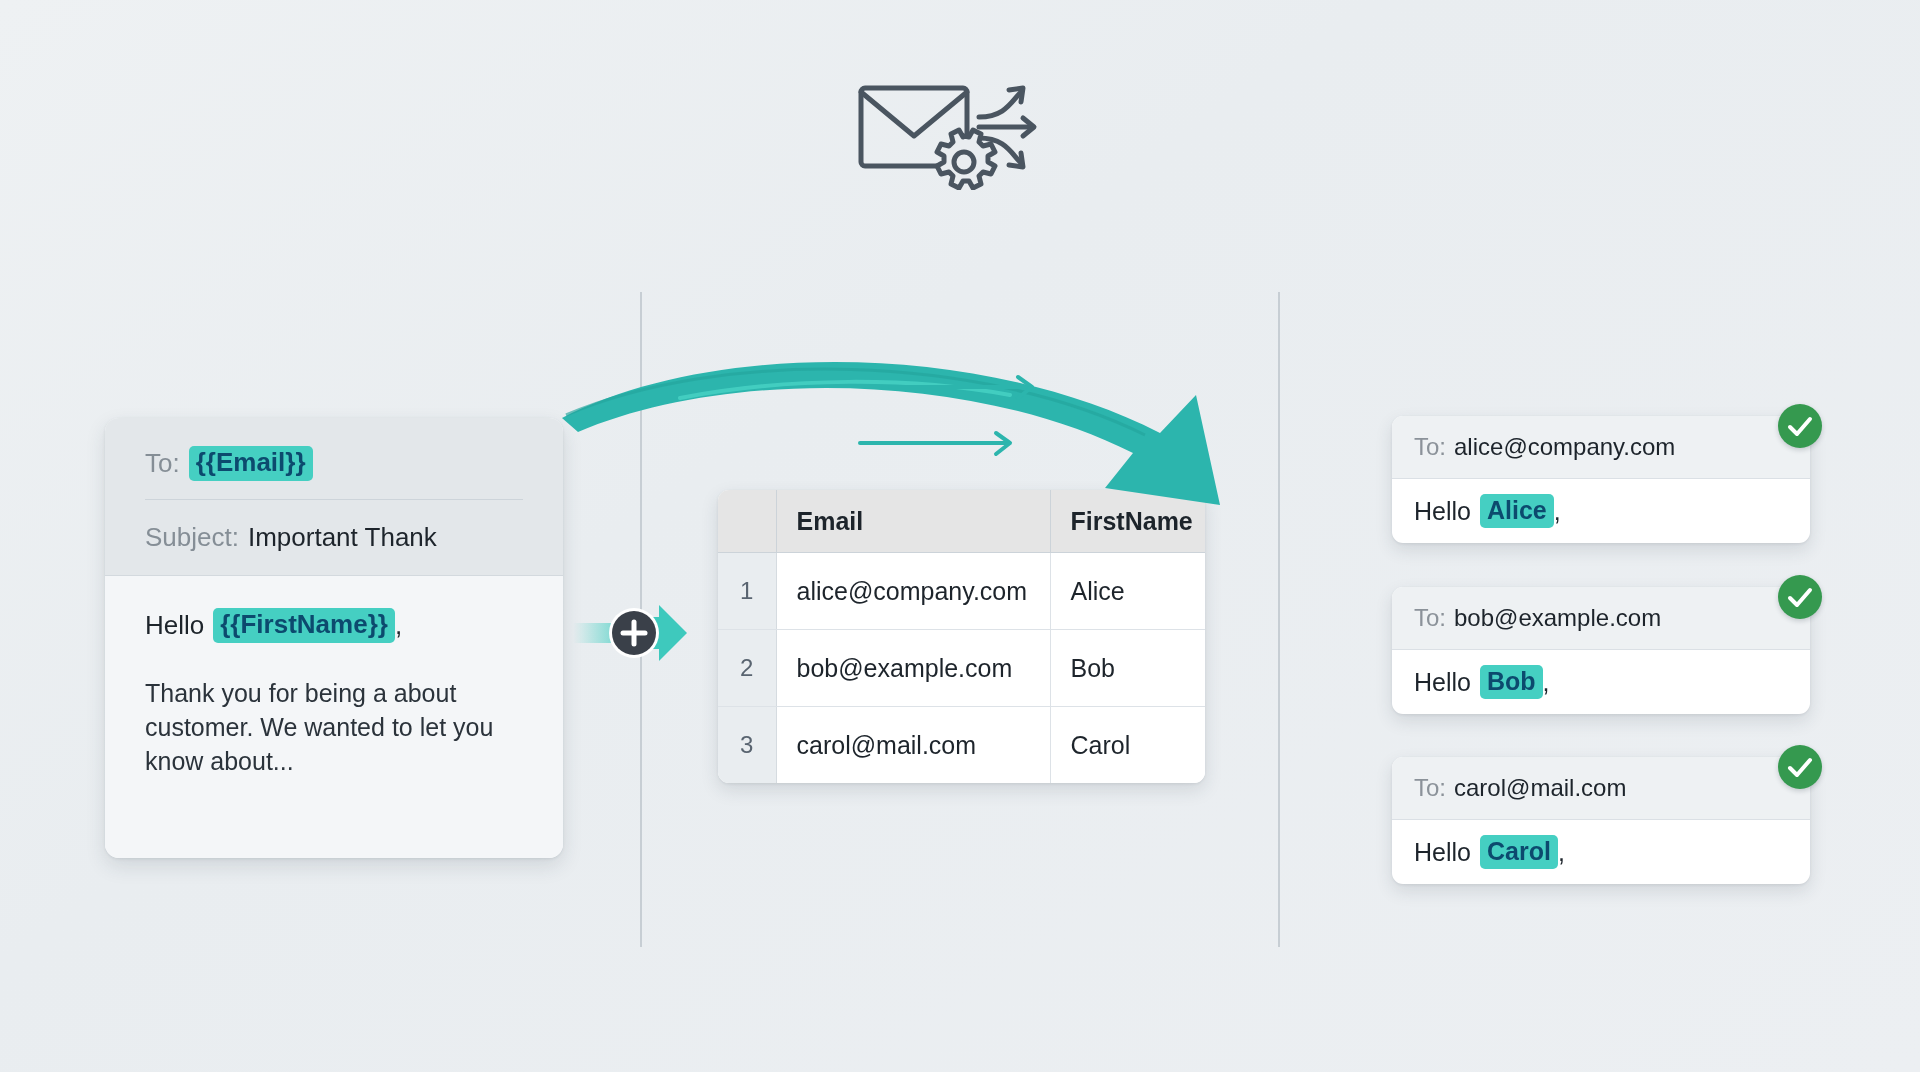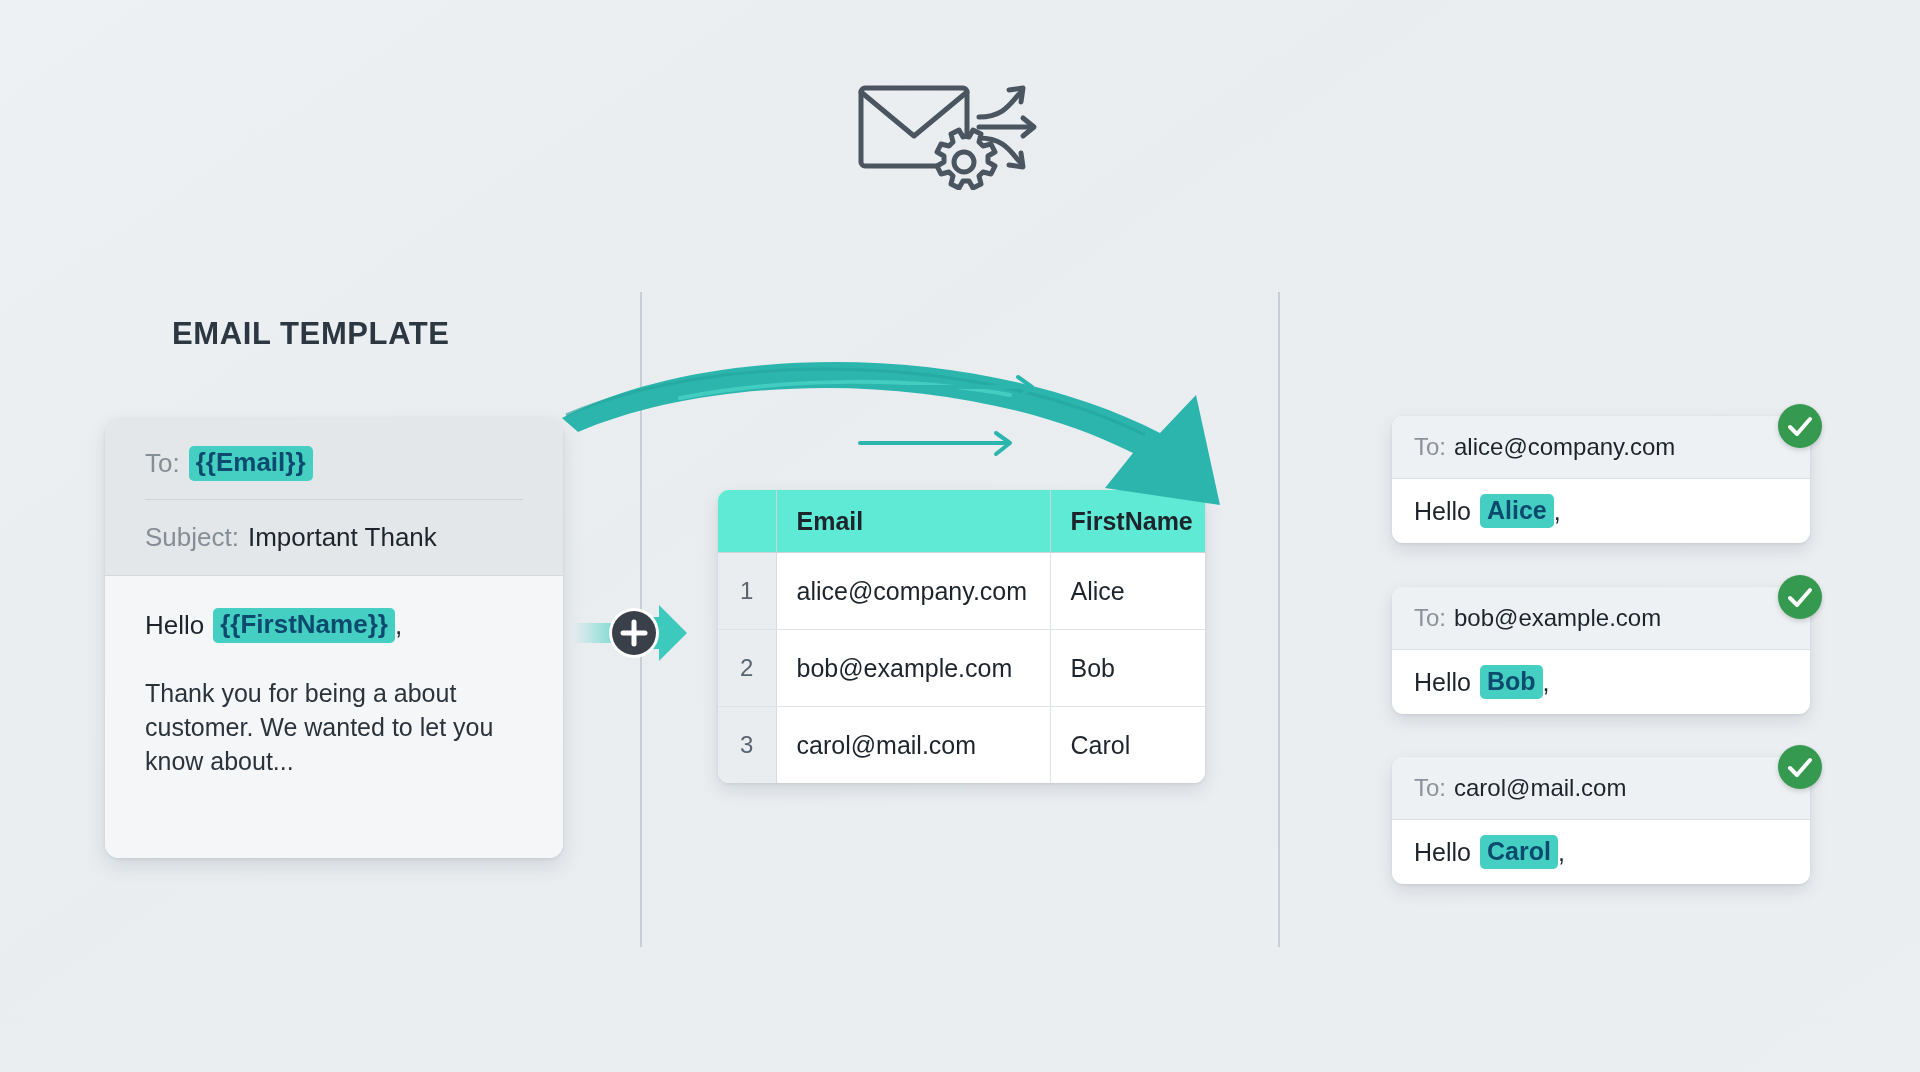--- a/index.html
+++ b/index.html
@@ -134,21 +134,21 @@
   }
   #recipient-table table {
     border-collapse: collapse;
     width: 100%;
     table-layout: fixed;
   }
   #recipient-table col.c-idx  { width: 58px; }
   #recipient-table col.c-mail { width: 274px; }
   #recipient-table col.c-name { width: 155px; }
   #recipient-table thead th {
-    background: #5eead4;
+    background: #e5e5e5;
     height: 62px;
     font-size: 25px;
     font-weight: bold;
     color: #1d242b;
     text-align: left;
     padding: 0 0 0 20px;
     border-bottom: 1px solid #ccd3d9;
     border-right: 1px solid #ccd3d9;
   }
   #recipient-table thead th.idx-head { padding: 0; border-right: 1px solid #ccd3d9; }
@@ -251,21 +251,20 @@
       <g transform="translate(85,66)">
         <path fill="#e9edf0" stroke="#4a5560" stroke-width="5" stroke-linejoin="round" d="M24,0 l5,1 4,-7 8,4 -2,8 4,4 8,-2 4,8 -7,4 0,6 7,4 -4,8 -8,-2 -4,4 2,8 -8,4 -4,-7 -6,0 -4,7 -8,-4 2,-8 -4,-4 -8,2 -4,-8 7,-4 0,-6 -7,-4 4,-8 8,2 4,-4 -2,-8 8,-4 4,7 z"></path>
         <circle cx="24" cy="26" r="10" fill="#e9edf0" stroke="#4a5560" stroke-width="5"></circle>
       </g>
     </svg>
   </div>
 
   <div class="divider" id="divider-left"></div>
   <div class="divider" id="divider-right"></div>
 
-  <div class="col-title" id="title-template">EMAIL TEMPLATE</div>
 
   <div id="template-card">
     <div id="template-head">
       <div class="tmpl-row" id="tmpl-to-row">
         <span class="tmpl-label">To:</span>
         <span class="tag">{{Email}}</span>
       </div>
       <div class="tmpl-row" id="tmpl-subject-row">
         <span class="tmpl-label">Subject:</span>
         <span>Important Thank</span>

